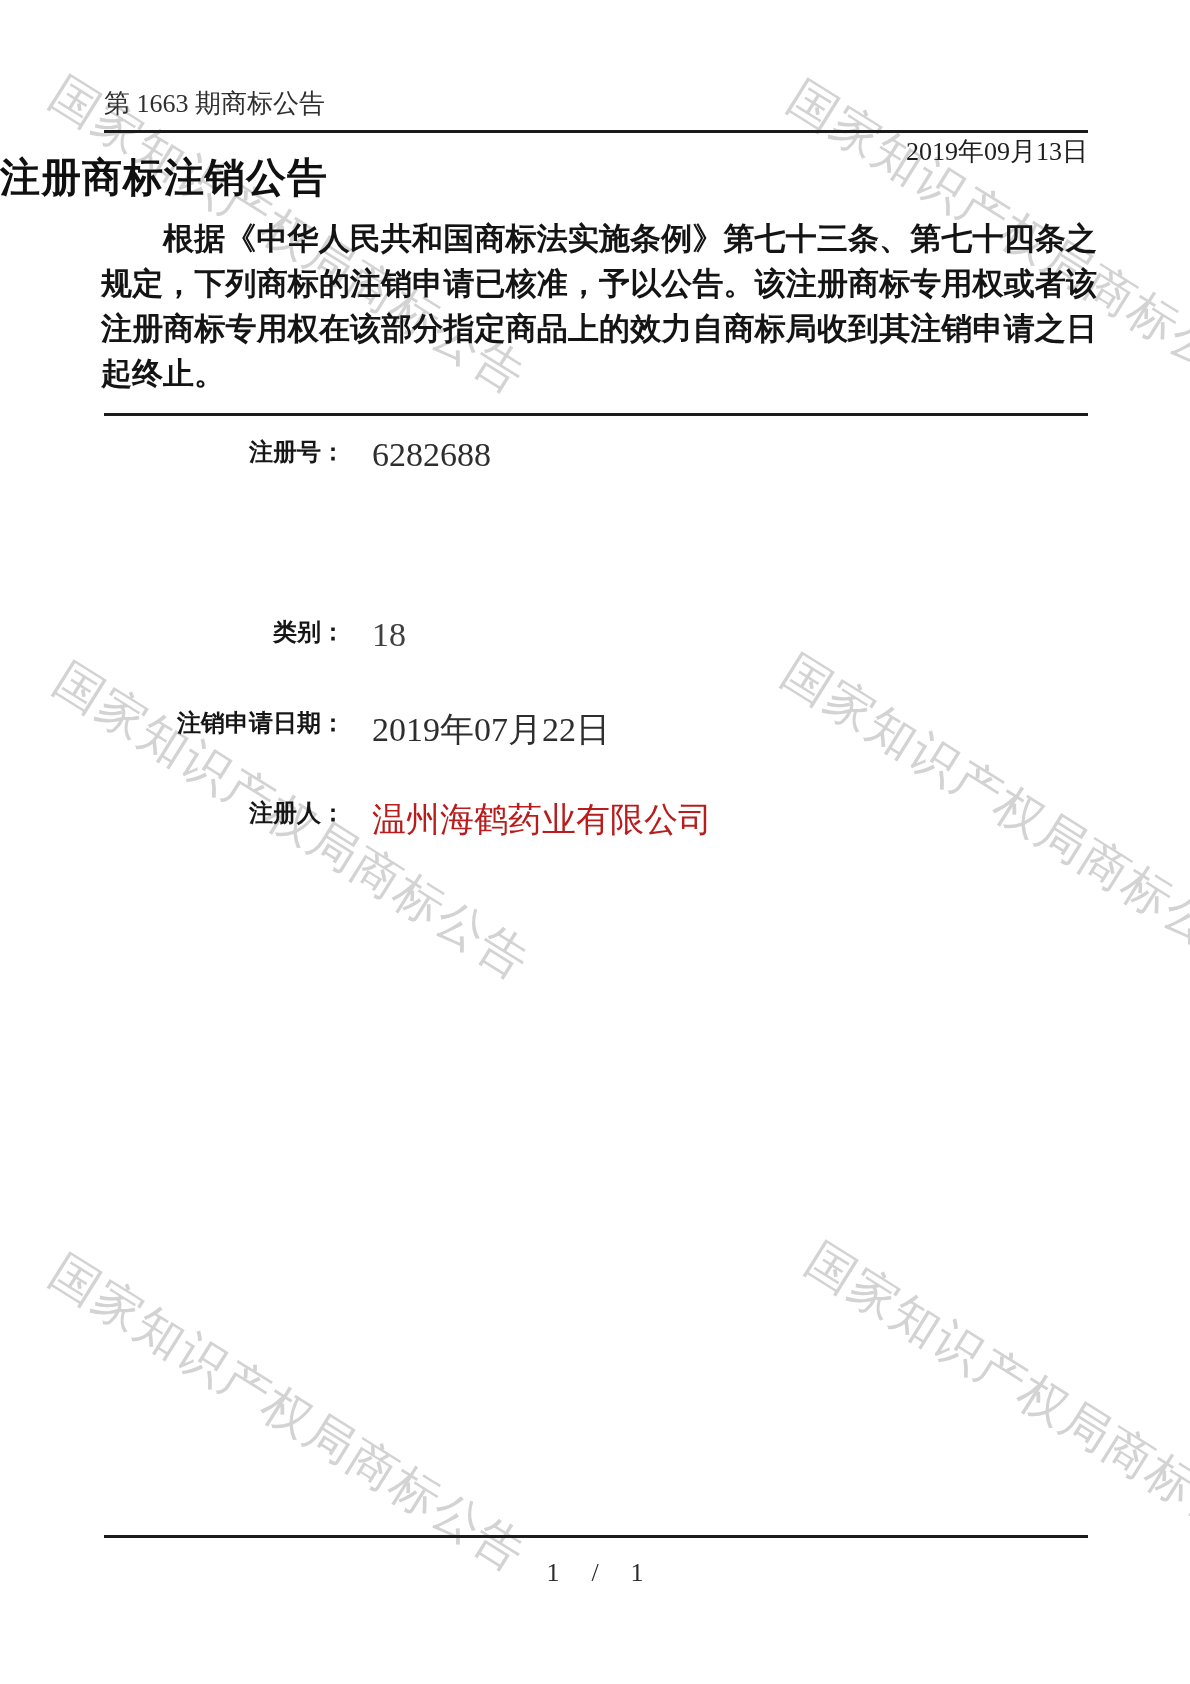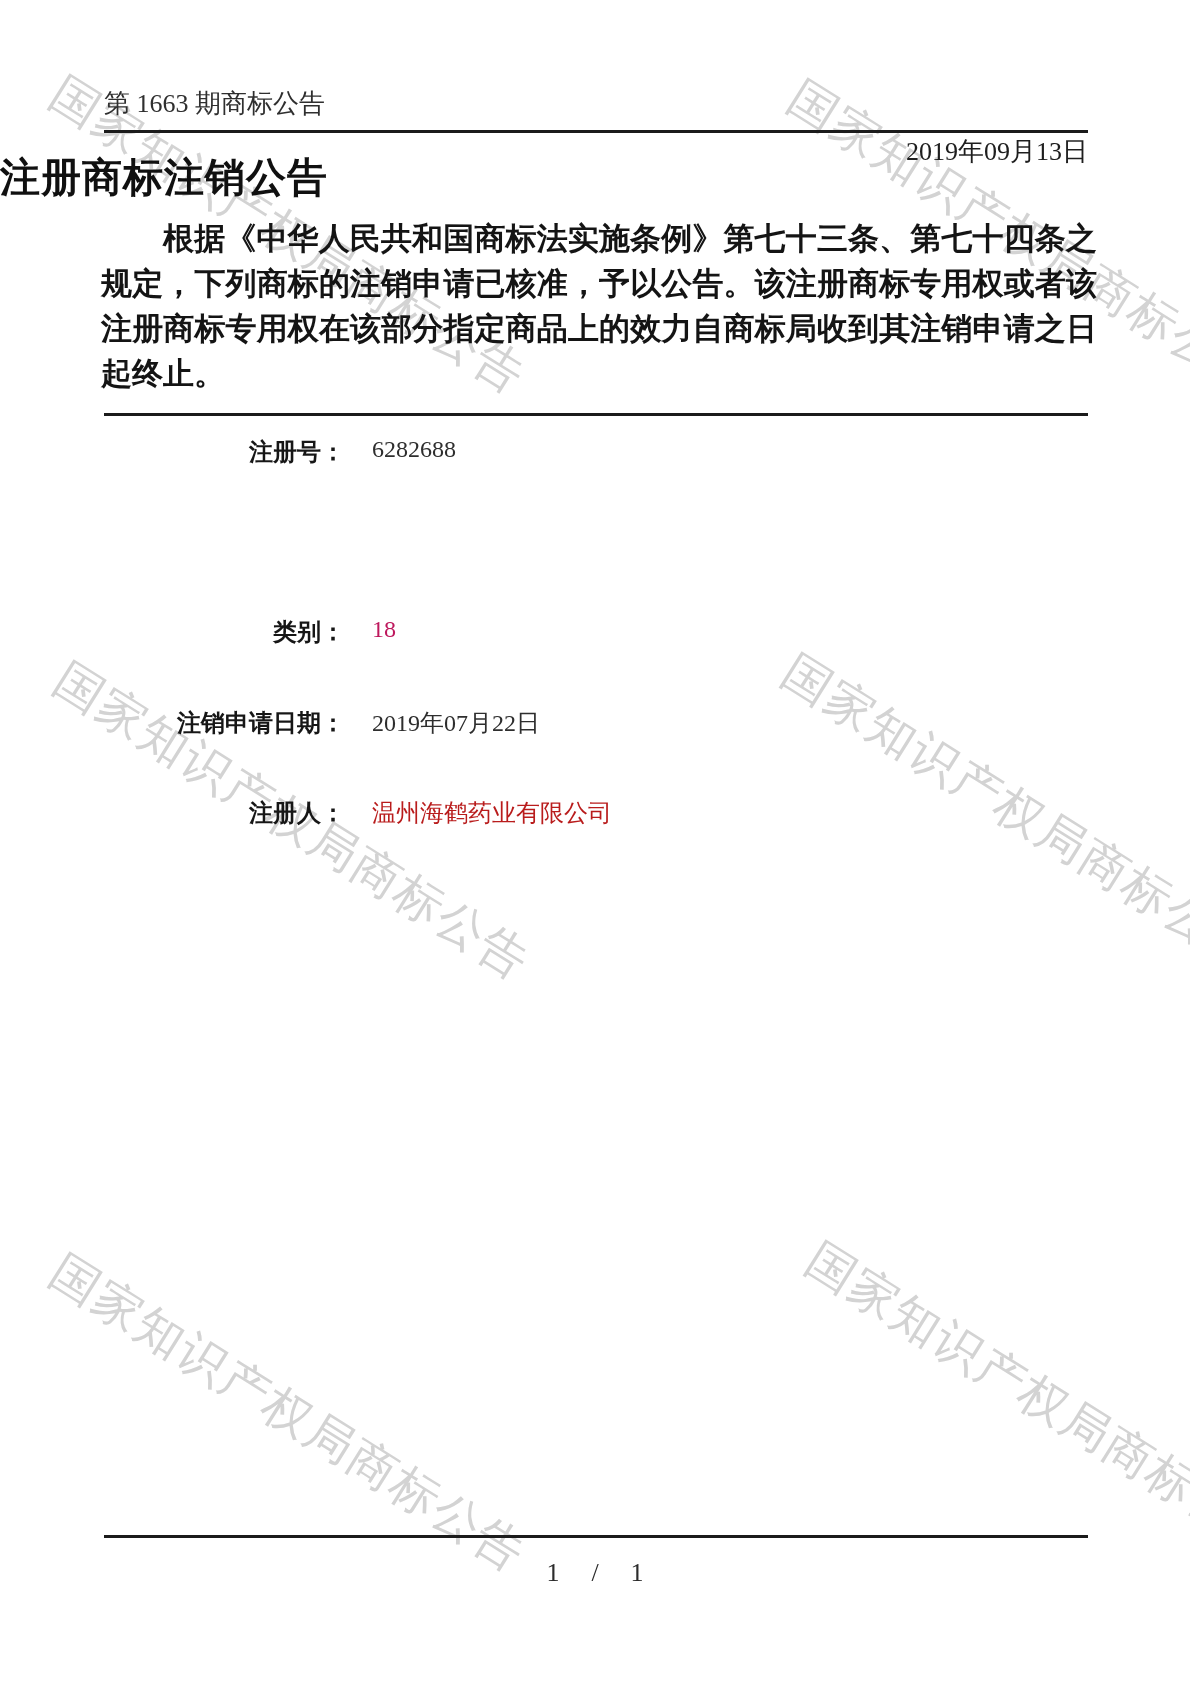--- a/index.html
+++ b/index.html
@@ -57,21 +57,21 @@
   
   .fields{position:absolute;left:0;top:0;width:100%;height:100%;z-index:2;}
   .field-row{position:absolute;left:0;width:100%;height:34px;text-align:center;}
   .r1{top:436px}.r2{top:526px}.r3{top:616px}.r4{top:707px}.r5{top:797px}.r6{top:888px}
   .field-label{
     position:absolute;right:845px;top:0;
     font-size:24px;font-weight:700;color:#161616;white-space:nowrap;
   }
   .field-value{
     position:absolute;left:372px;top:0;
-    font-size:24px;font-weight:400;color:#2e2e2e;white-space:nowrap;
+    font-size:34px;font-weight:400;color:#2e2e2e;white-space:nowrap;
   }
 
   
   .footer-page{
     position:absolute;left:0;top:1558px;width:100%;
     display:flex;justify-content:center;align-items:center;
     font-size:26px;color:#2c2c2c;z-index:2;
   }
   .footer-page .sep{margin:0 32px;}
 </style>
@@ -100,21 +100,21 @@
   <div class="fields">
 
     <div class="field-row r1">
       <span class="field-label">注册号：</span>
       <span class="field-value" style="color: rgb(46, 46, 46);">6282688</span>
     </div>
 
 
     <div class="field-row r3">
       <span class="field-label">类别：</span>
-      <span class="field-value" style="color: #be185d;">18</span>
+      <span class="field-value" style="color: #404040;">18</span>
     </div>
 
     <div class="field-row r4">
       <span class="field-label">注销申请日期：</span>
       <span class="field-value" style="color: rgb(46, 46, 46);">2019年07月22日</span>
     </div>
 
     <div class="field-row r5">
       <span class="field-label">注册人：</span>
       <span class="field-value" style="color: #b91c1c;">温州海鹤药业有限公司</span>

